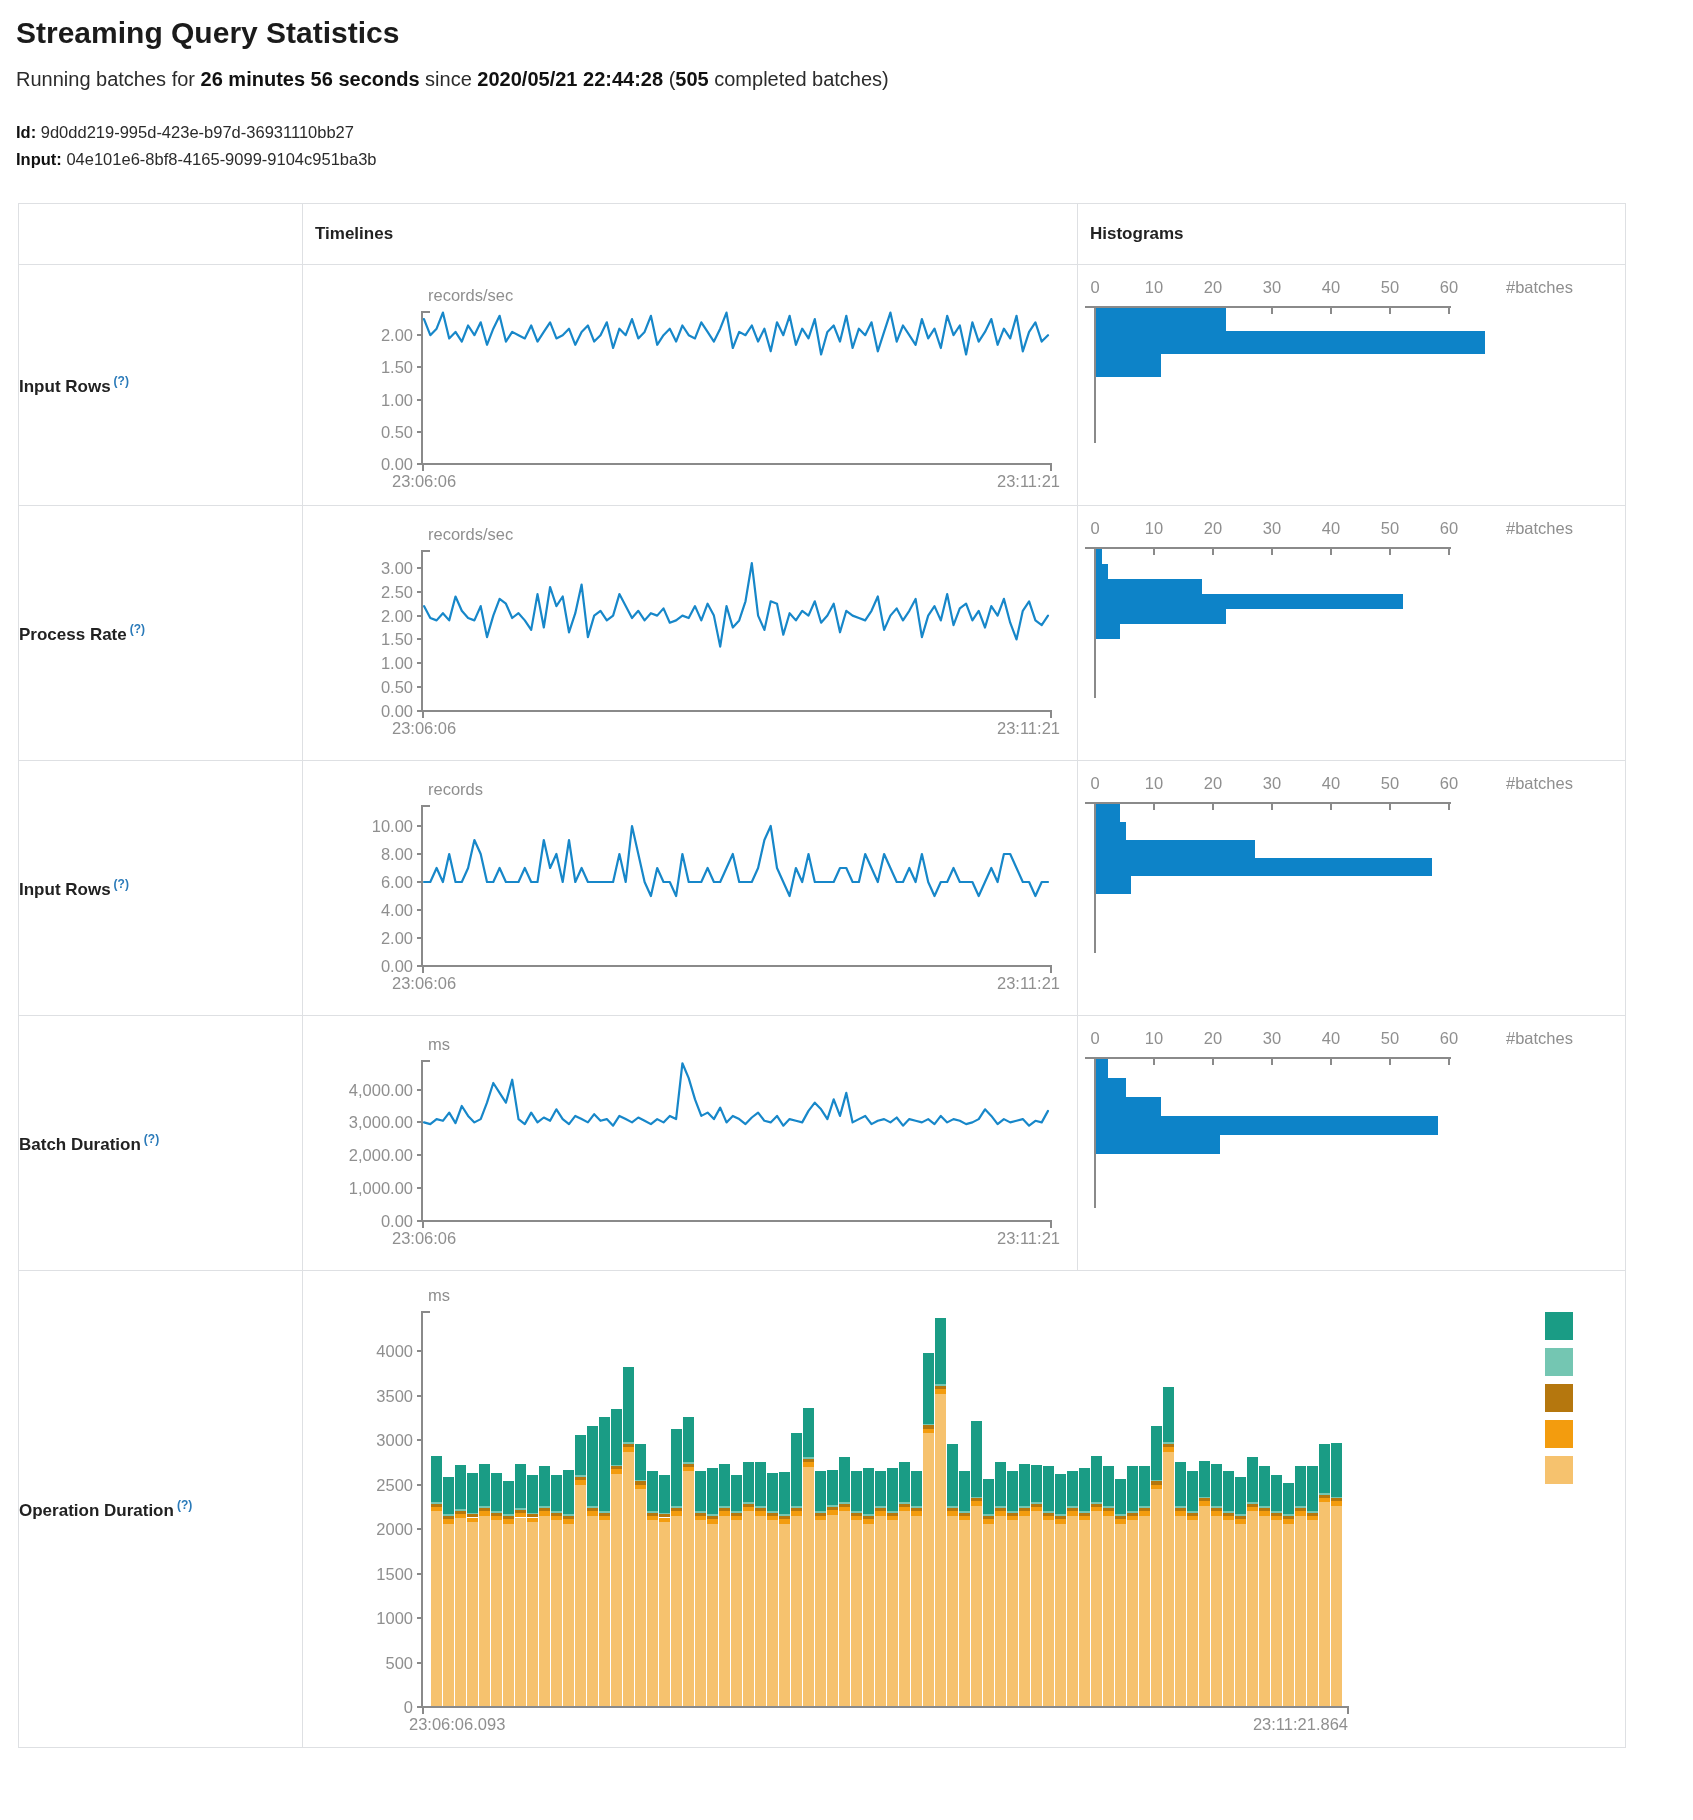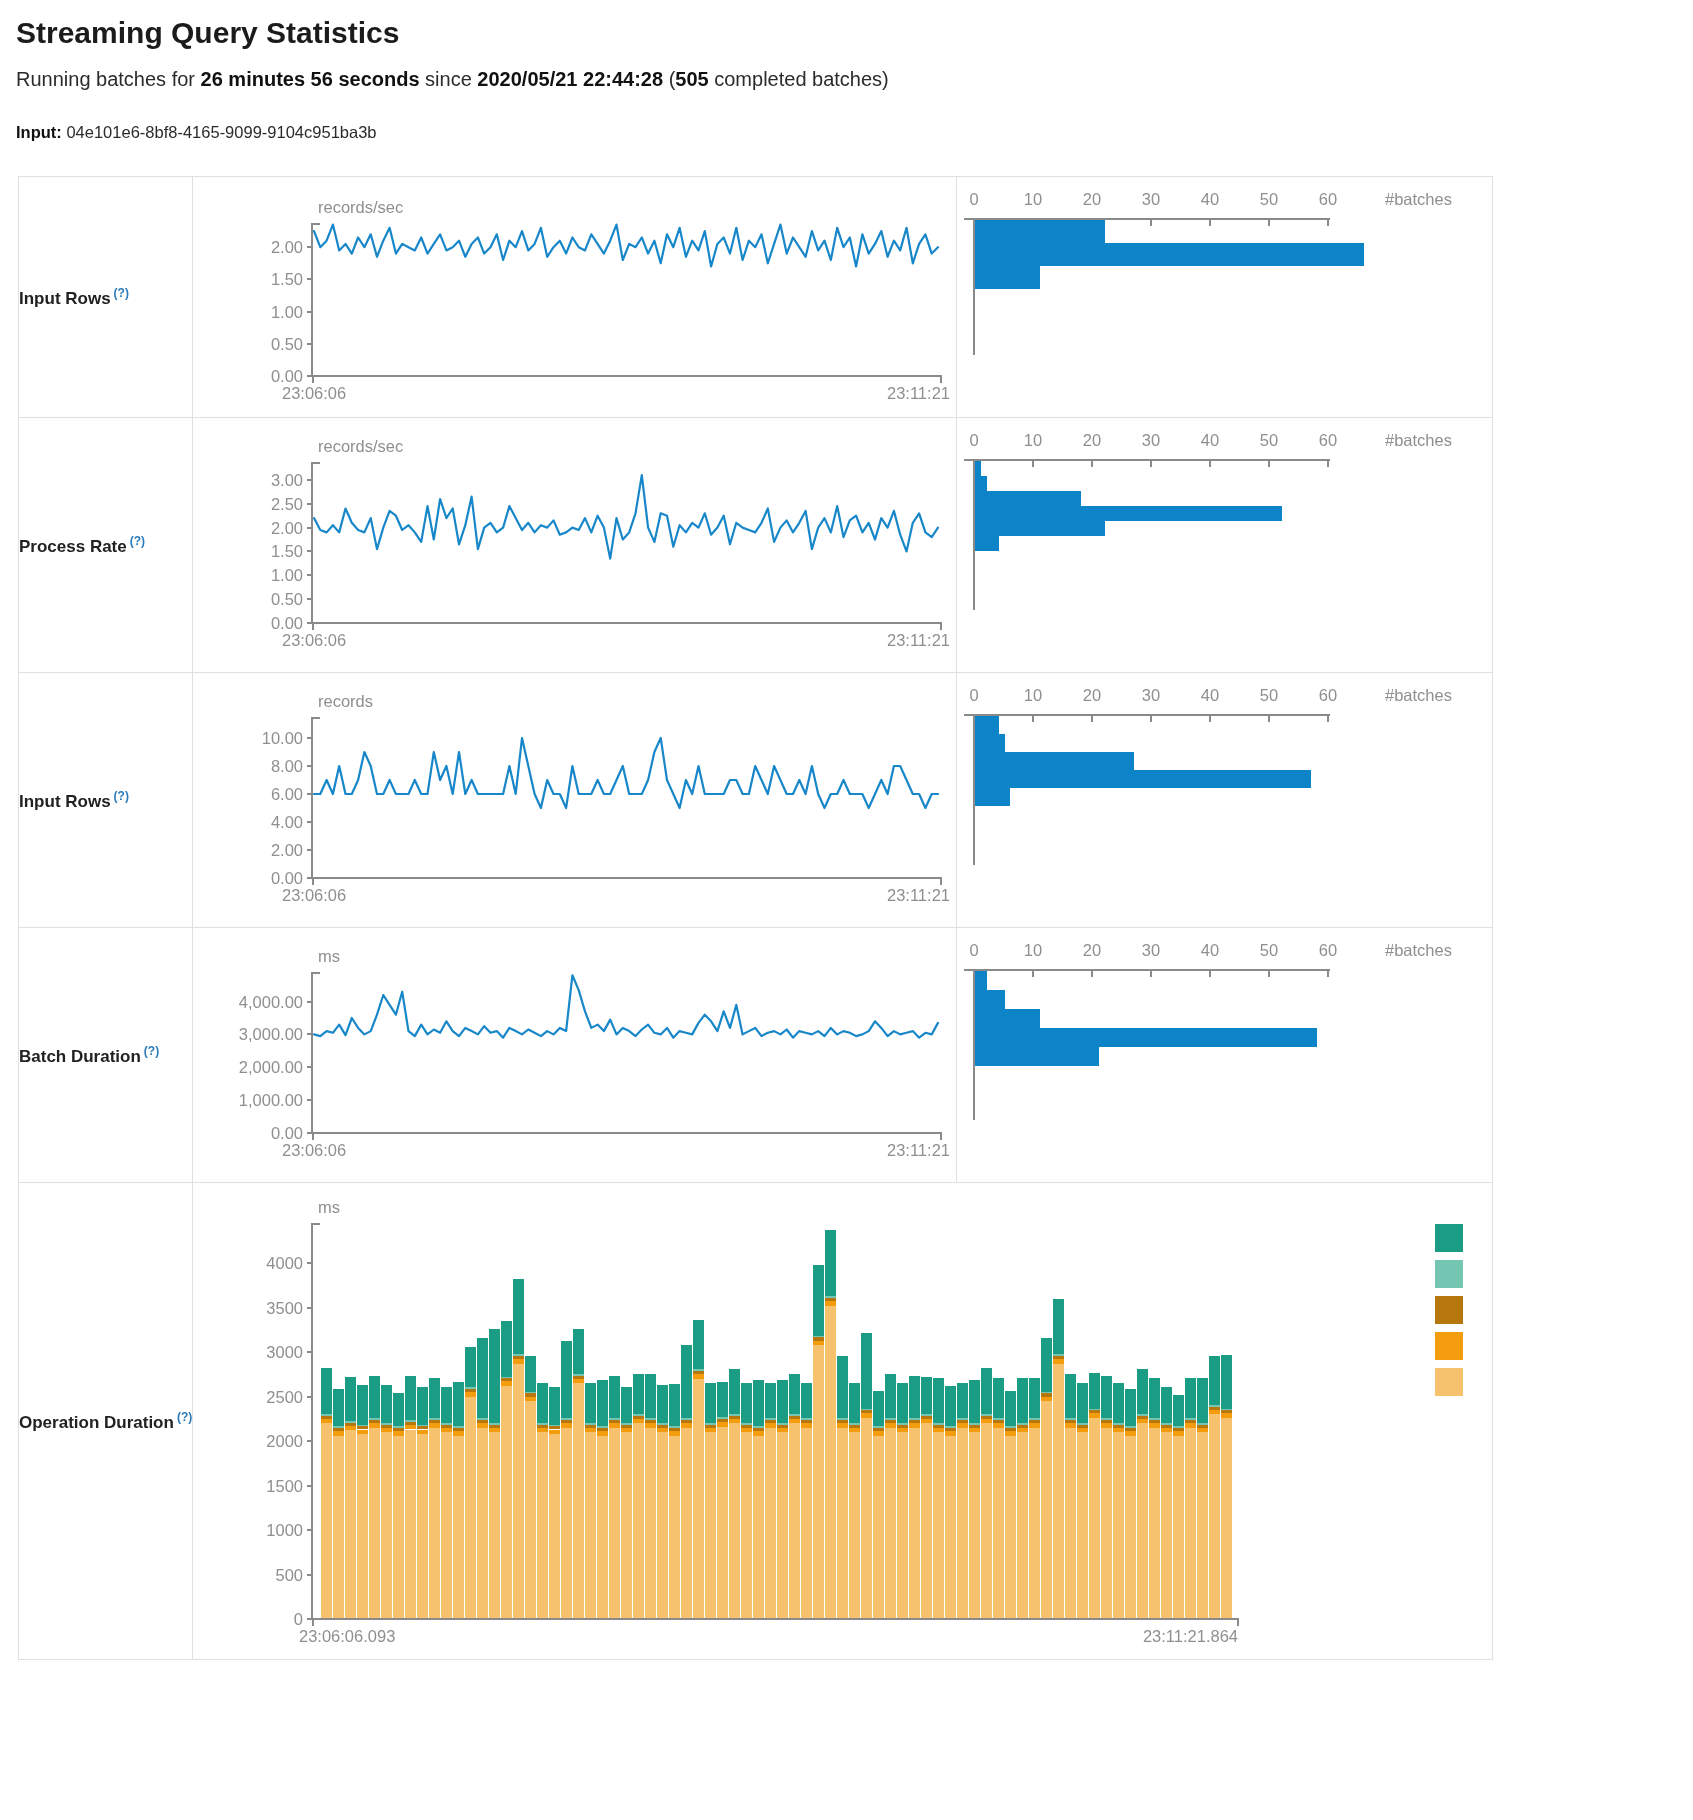--- a/index.html
+++ b/index.html
@@ -23,25 +23,31 @@
 </style>
 </head>
 <body>
 <div class="page">
 
 <h1 class="title">Streaming Query Statistics</h1>
 
 <div class="subtitle"><span>Running batches for </span><b>26 minutes 56 seconds</b><span> since </span><b>2020/05/21 22:44:28</b><span> (</span><b>505</b><span> completed batches)</span></div>
 
 <div class="meta">
+  <div><b>Id:</b> <span>9d0dd219-995d-423e-b97d-36931110bb27</span></div>
   <div><b>Input:</b> <span>04e101e6-8bf8-4165-9099-9104c951ba3b</span></div>
 </div>
 
 <table class="stats">
   <tbody>
+        <tr class="hdr">
+    <th class="c-label"></th>
+    <th class="c-tl">Timelines</th>
+    <th class="c-hist">Histograms</th>
+  </tr>
   <tr class="r1">
     <td class="rowlabel"><span>Input Rows</span><a class="help">(?)</a></td>
     <td class="chartcell">
             <svg width="762" height="240" viewBox="0 0 762 240">
               <text x="125" y="36" text-anchor="start" font-size="16.5" fill="#8f8f8f" font-family="Liberation Sans, sans-serif">records/sec</text>
               <path d="M127 47 L119 47 L119 199" stroke="#8a8a8a" stroke-width="2" fill="none" shape-rendering="crispEdges"></path>
               <line x1="114" y1="199" x2="119" y2="199" stroke="#8a8a8a" stroke-width="2" shape-rendering="crispEdges"></line>
               <text x="110" y="205" text-anchor="end" font-size="16.5" fill="#8f8f8f" font-family="Liberation Sans, sans-serif">0.00</text>
               <line x1="114" y1="166.78947368421052" x2="119" y2="166.78947368421052" stroke="#8a8a8a" stroke-width="2" shape-rendering="crispEdges"></line>
               <text x="110" y="172.78947368421052" text-anchor="end" font-size="16.5" fill="#8f8f8f" font-family="Liberation Sans, sans-serif">0.50</text>

